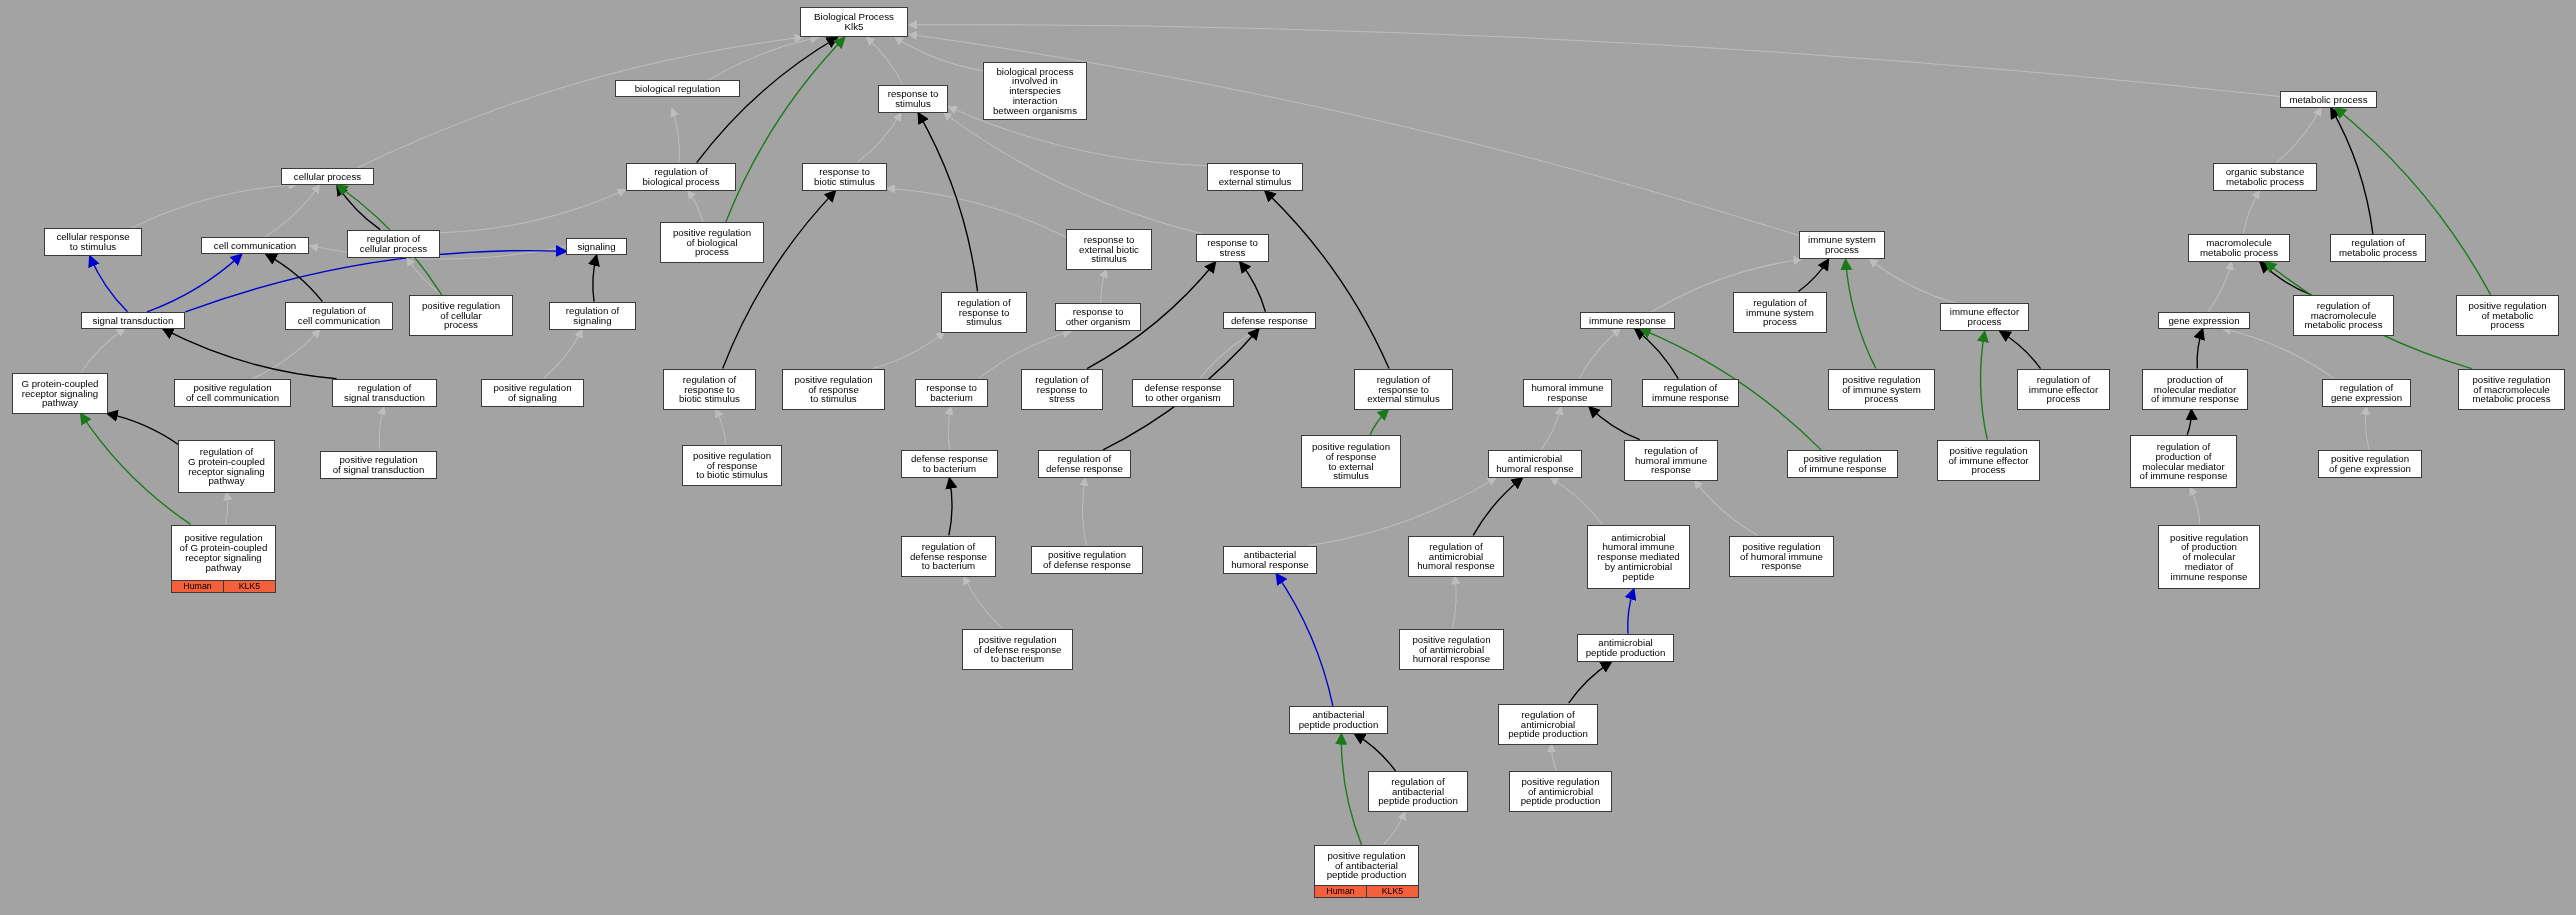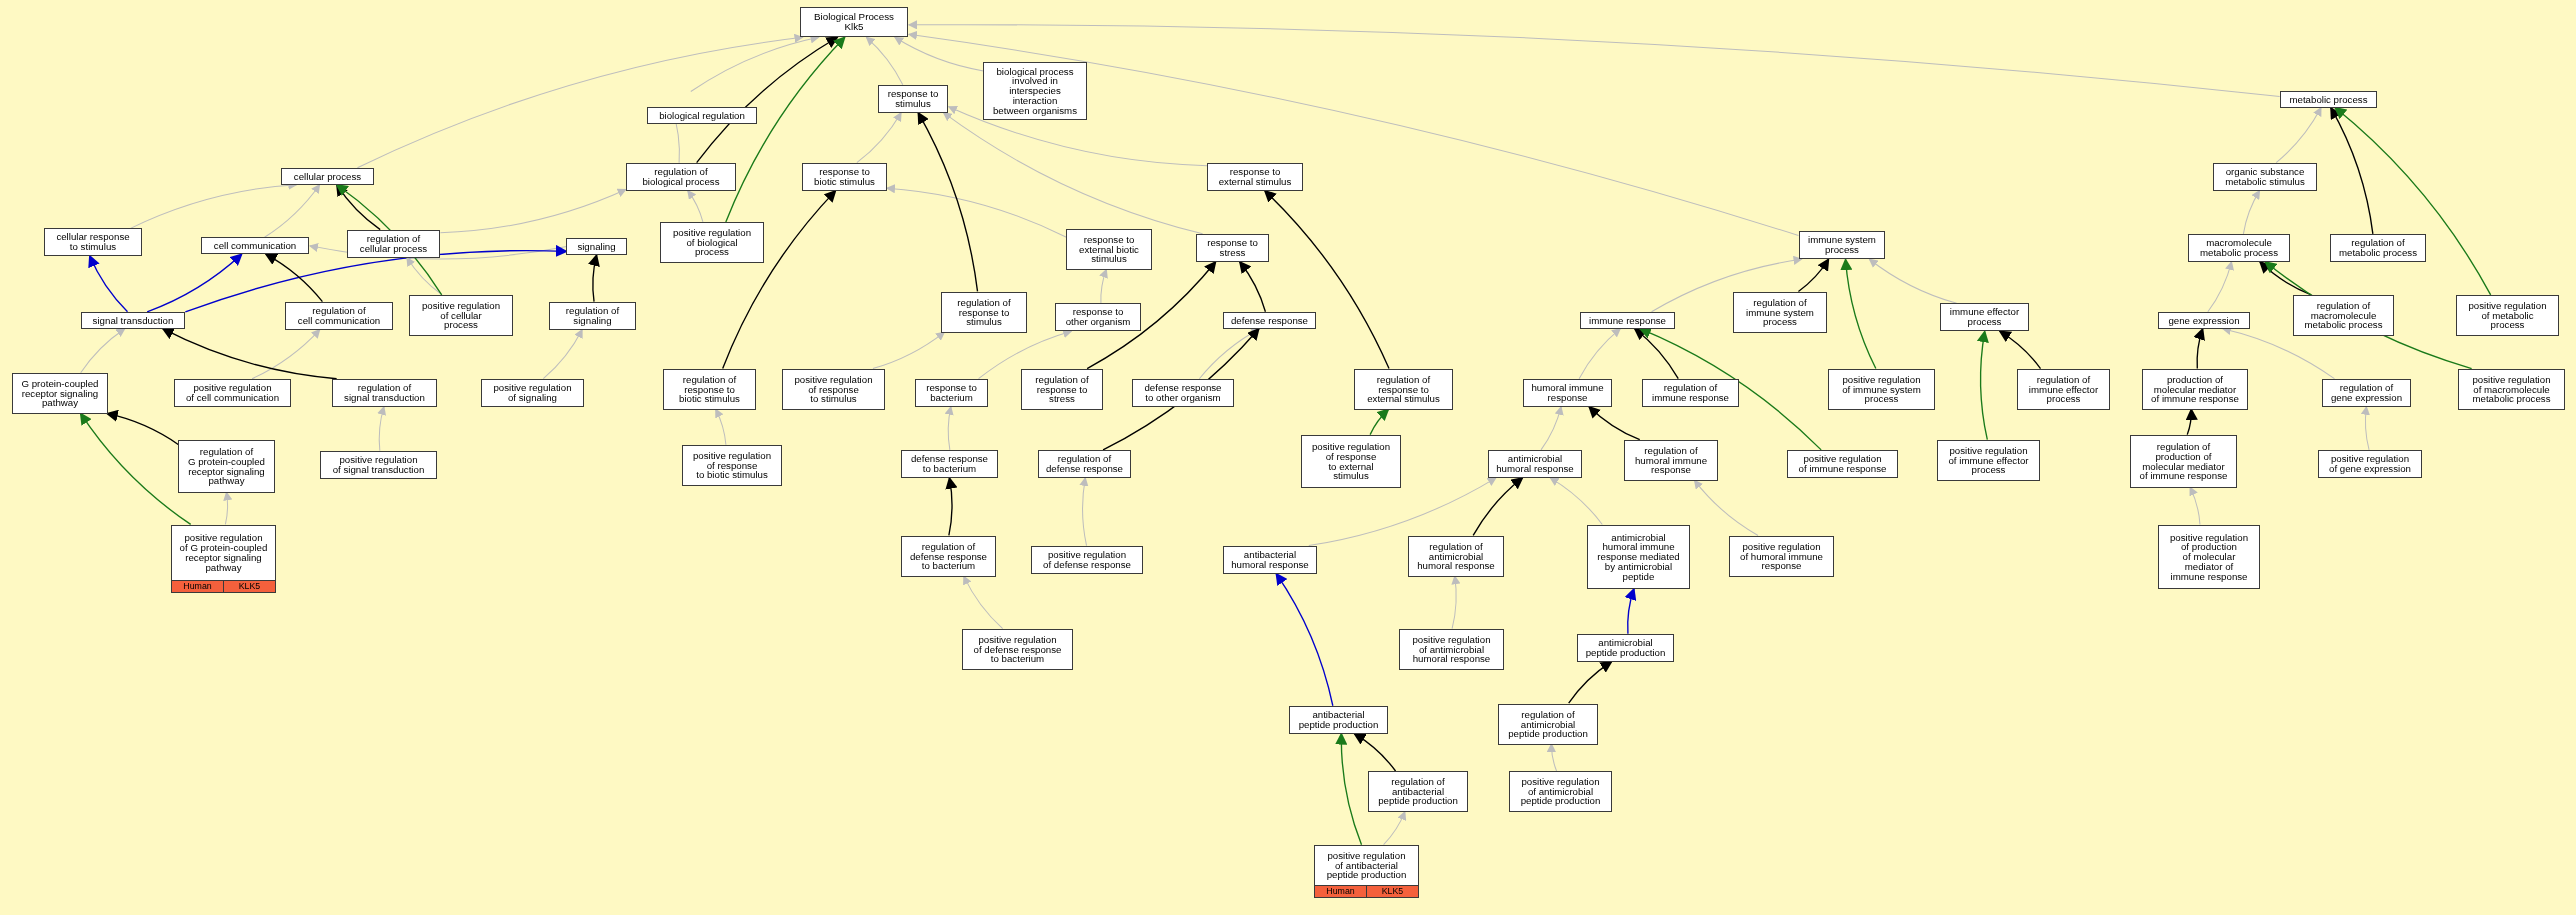--- a/index.html
+++ b/index.html
@@ -1,20 +1,20 @@
 <!DOCTYPE html>
 <html style="font-size:13.6px"><head>
 <meta charset="utf-8">
 <style>
   html,body{margin:0;padding:0;background:#ffffff;}
   #canvas{
     position:relative;
     width:2576px;
     height:915px;
-    background:#fef9c3;
+    background:#a3a3a3;
     font-family:"Liberation Sans", sans-serif;
     overflow:hidden;
   }
   #edge-layer{position:absolute;left:0;top:0;width:2576px;height:915px;}
   .node{
     position:absolute;
     box-sizing:border-box;
     border:1.4px solid #3a3a3a;
     background:#ffffff;
     display:flex;
@@ -159,21 +159,21 @@
         <path d="M 224.30769230769232 619 Q 146.21153846153848 566.4992307692307 94.31538461538462 488" fill="none" stroke="#1a7a1a" stroke-width="1.6" marker-end="url(#ah-positively_regulates)"></path>
         <path d="M 1632.3333333333333 997 Q 1648.820634920635 980.0174603174603 1657.5079365079366 958" fill="none" stroke="#bdbdbd" stroke-width="1.2" marker-end="url(#ah-is_a)"></path>
         <path d="M 1606.2807262569831 997 Q 1581.2882681564247 933.8784916201117 1582.4958100558658 866" fill="none" stroke="#1a7a1a" stroke-width="1.6" marker-end="url(#ah-positively_regulates)"></path>
       </g>
   </svg>
   <div id="nodes">
       <div class="node root" style="left: 800px; top: 6.8px; width: 108px; height: 30.5px;">
         <div class="lbl">Biological Process
 Klk5</div>
       </div>
-      <div class="node" style="left: 615px; top: 107px; width: 110px; height: 17px; margin-left: 32px;">
+      <div class="node" style="left: 615px; top: 80px; width: 125px; height: 17px;">
         <div class="lbl">biological regulation</div>
       </div>
       <div class="node" style="left: 878px; top: 85px; width: 70px; height: 28px;">
         <div class="lbl">response to
 stimulus</div>
       </div>
       <div class="node" style="left: 983px; top: 62px; width: 104px; height: 58px;">
         <div class="lbl">biological process
 involved in
 interspecies
@@ -193,21 +193,21 @@
       <div class="node" style="left: 802px; top: 163px; width: 85px; height: 28px;">
         <div class="lbl">response to
 biotic stimulus</div>
       </div>
       <div class="node" style="left: 1207px; top: 163px; width: 96px; height: 28px;">
         <div class="lbl">response to
 external stimulus</div>
       </div>
       <div class="node" style="left: 2213px; top: 163px; width: 104px; height: 28px;">
         <div class="lbl">organic substance
-metabolic stimulus</div>
+metabolic process</div>
       </div>
       <div class="node" style="left: 44px; top: 228px; width: 98px; height: 28px;">
         <div class="lbl">cellular response
 to stimulus</div>
       </div>
       <div class="node" style="left: 201px; top: 237px; width: 108px; height: 17px;">
         <div class="lbl">cell communication</div>
       </div>
       <div class="node" style="left: 347px; top: 230px; width: 93px; height: 28px;">
         <div class="lbl">regulation of

